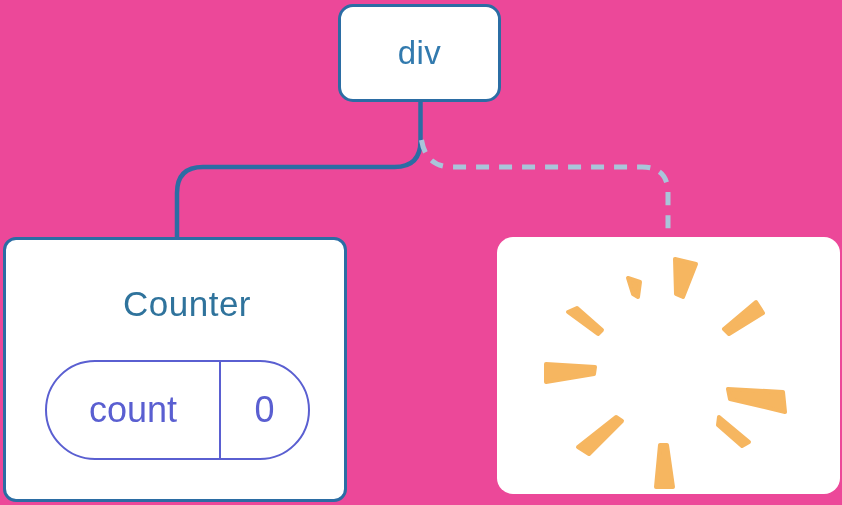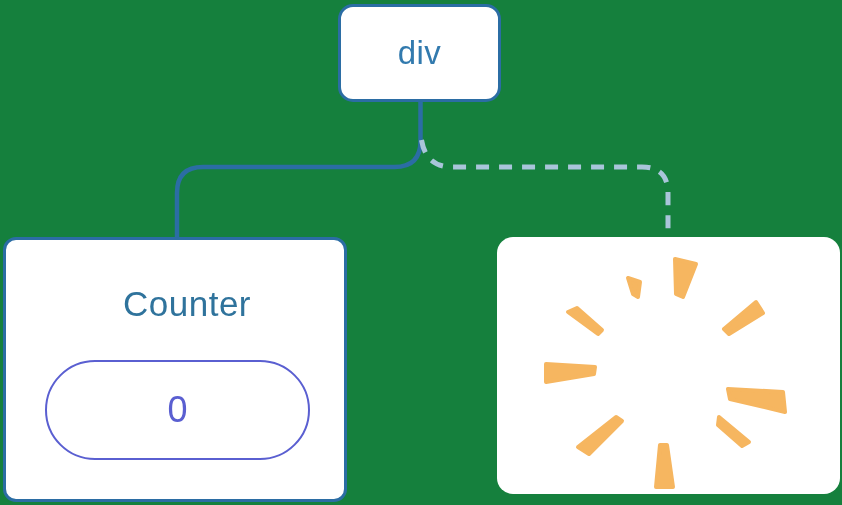--- a/index.html
+++ b/index.html
@@ -5,21 +5,21 @@
   html, body {
     margin: 0;
     padding: 0;
     background: #4B6971;
     font-family: "Liberation Sans", sans-serif;
   }
   .stage {
     position: relative;
     width: 842px;
     height: 505px;
-    background: #15803d;
+    background: #ec4899;
     overflow: hidden;
   }
   .connectors {
     position: absolute;
     left: 0;
     top: 0;
     width: 842px;
     height: 505px;
   }
   .node {
@@ -117,20 +117,21 @@
     <path d="M421.5 140 Q426 167 452 167 L642 167 Q668 167 668 193 L668 238" fill="none" stroke="#A9C5DA" stroke-width="5" stroke-dasharray="13 10"></path>
   </svg>
 
   <div class="node node-root">
     <span class="root-label">div</span>
   </div>
 
   <div class="node node-counter">
     <div class="counter-title">Counter</div>
     <div class="state-pill">
+      <div class="pill-key">count</div>
       <div class="pill-value">0</div>
     </div>
   </div>
 
   <div class="node node-removed">
     <svg class="poof-svg" width="343" height="257" viewBox="0 0 343 257" xmlns="http://www.w3.org/2000/svg">
       <g fill="#F6B660" stroke="#F6B660" stroke-width="4" stroke-linejoin="round">
         <polygon points="178,22 199,27 186,60 179,57"></polygon>
         <polygon points="131,41 143,45 141,60 136,57"></polygon>
         <polygon points="227,92 259,65 266,76 232,97"></polygon>

